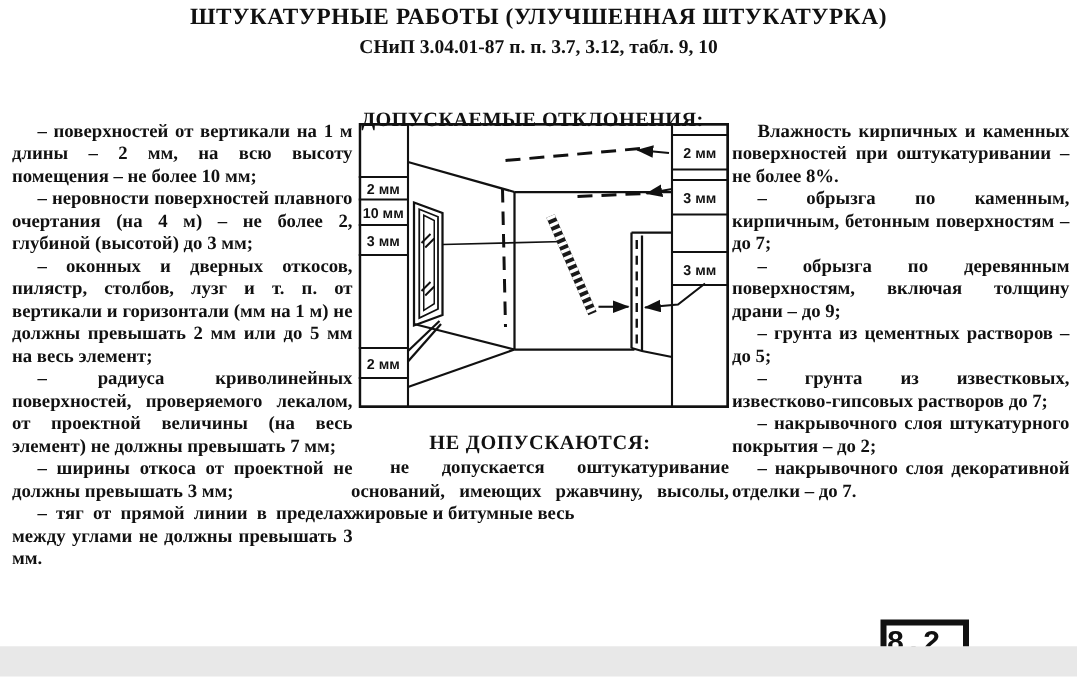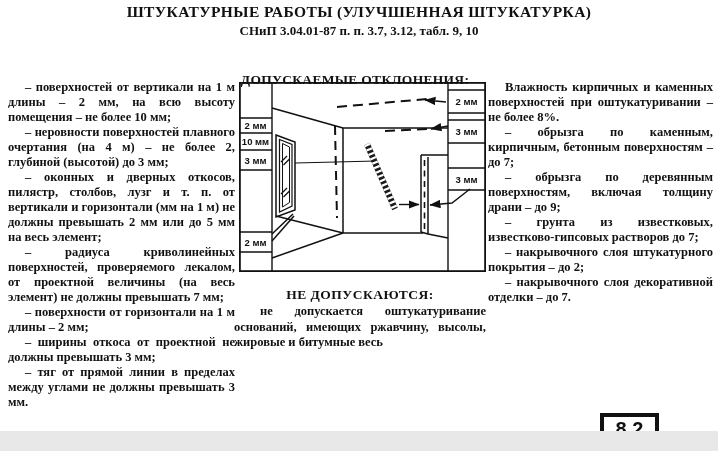--- a/index.html
+++ b/index.html
@@ -40,47 +40,45 @@
   .na-heading{
     position:absolute;left:234px;top:287px;width:252px;
     text-align:center;font-size:13.5px;font-weight:700;letter-spacing:.5px;
   }
   .na-text{
     position:absolute;left:234px;top:304px;width:252px;
     font-size:12.5px;line-height:15.5px;font-weight:700;text-align:justify;
   }
   .na-text p{margin:0;text-indent:26px;}
   .section-box{
-    position:absolute;left:600px;top:413px;
+    position:absolute;left:587px;top:413px;
     width:51px;height:25px;
     border:4px solid #111111;
     background:#ffffff;
-    text-align:center;
     font-size:20px;font-weight:700;line-height:25px;
-    font-family:Liberation Sans, sans-serif;
+    font-family:Liberation Mono, monospace;
   }
   svg text{
     font-family:"Liberation Sans","DejaVu Sans",sans-serif;
     font-weight:700;font-size:9.5px;fill:#111111;
   }
 </style>
 </head>
 <body>
 
 <div class="page">
 
   <div class="title">ШТУКАТУРНЫЕ РАБОТЫ (УЛУЧШЕННАЯ ШТУКАТУРКА)</div>
   <div class="subtitle">СНиП 3.04.01-87 п. п. 3.7, 3.12, табл. 9, 10</div>
 
   <div class="textcol col-left">
     <p>– поверхностей от вертикали на 1 м длины – 2 мм, на всю высоту помещения – не более 10 мм;</p>
     <p>– неровности поверхностей плавного очертания (на 4 м) – не более 2, глубиной (высотой) до 3 мм;</p>
     <p>– оконных и дверных откосов, пилястр, столбов, лузг и т. п. от вертикали и горизонтали (мм на 1 м) не должны превышать 2 мм или до 5 мм на весь элемент;</p>
     <p>– радиуса криволинейных поверхностей, проверяемого лекалом, от проектной величины (на весь элемент) не должны превышать 7 мм;</p>
-    <p>– поверхности от горизонтали на 1 м длины – 2 мм;</p>
     <p>– ширины откоса от проектной не должны превышать 3 мм;</p>
     <p>– тяг от прямой линии в пределах между углами не должны превышать 3 мм.</p>
   </div>
 
   <div class="mid-heading">ДОПУСКАЕМЫЕ ОТКЛОНЕНИЯ:</div>
 
   <svg class="diagram" width="247" height="190" viewBox="0 0 247 190">
     <defs>
       <marker id="arr" markerWidth="9" markerHeight="7" refX="7.5" refY="3" orient="auto">
         <path d="M0,0 L8,3 L0,6 Z" fill="#111111"></path>
@@ -160,20 +158,21 @@
 
   <div class="na-heading">НЕ ДОПУСКАЮТСЯ:</div>
   <div class="na-text">
     <p>не допускается оштукатуривание оснований, имеющих ржавчину, высолы, жировые и битумные весь</p>
   </div>
 
   <div class="textcol col-right">
     <p>Влажность кирпичных и каменных поверхностей при оштукатуривании – не более 8%.</p>
     <p>– обрызга по каменным, кирпичным, бетонным поверхностям – до 7;</p>
     <p>– обрызга по деревянным поверхностям, включая толщину драни – до 9;</p>
+    <p>– грунта из цементных растворов – до 5;</p>
     <p>– грунта из известковых, известково-гипсовых растворов  до 7;</p>
     <p>– накрывочного слоя штукатурного покрытия – до 2;</p>
     <p>– накрывочного слоя декоративной отделки – до 7.</p>
   </div>
 
   <div class="section-box">8.2</div>
 
 </div>
 
 </body></html>

